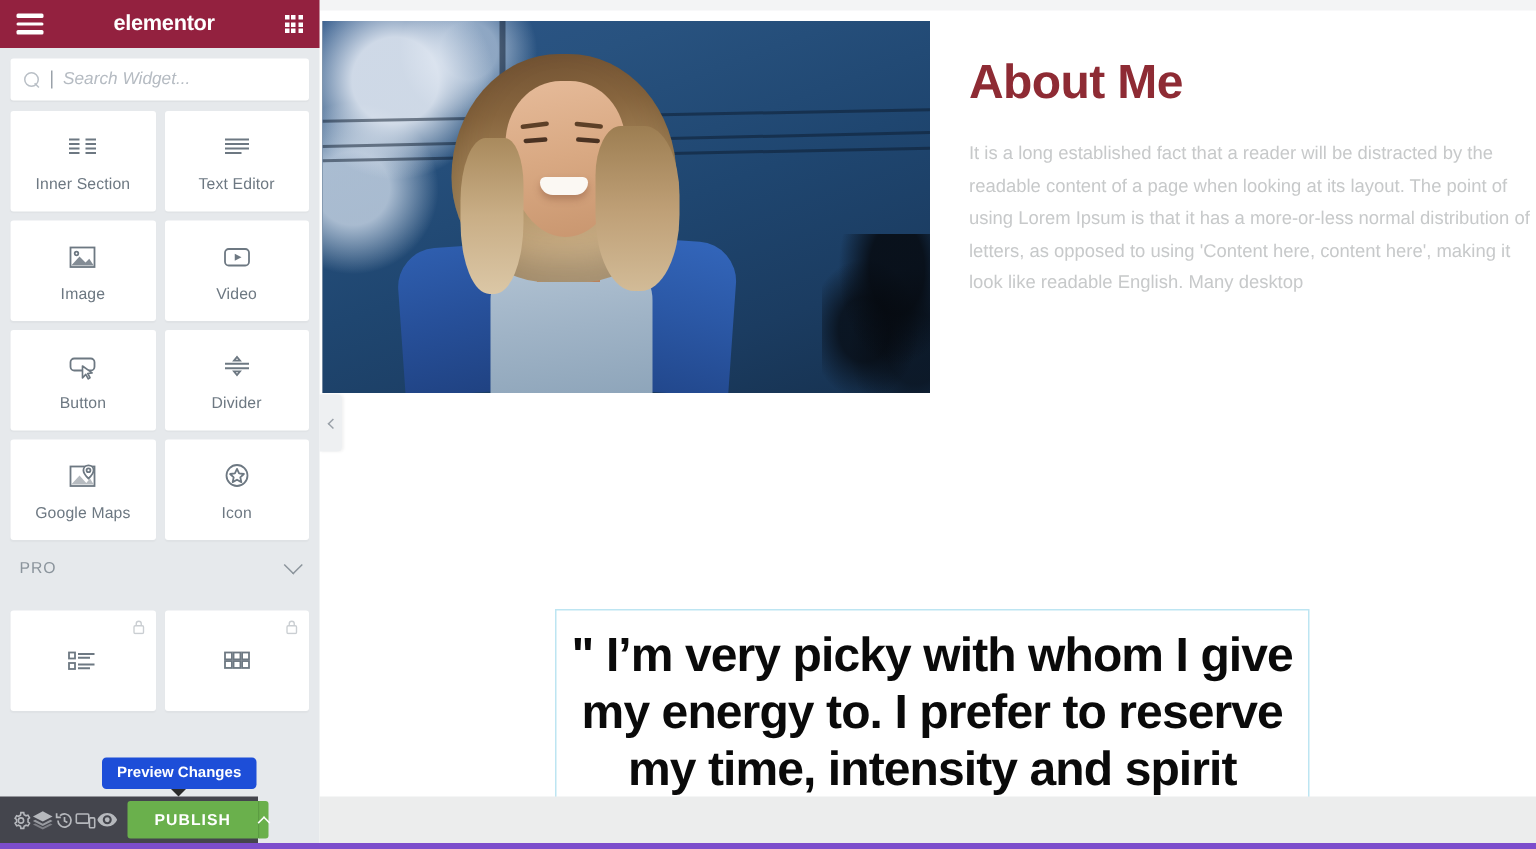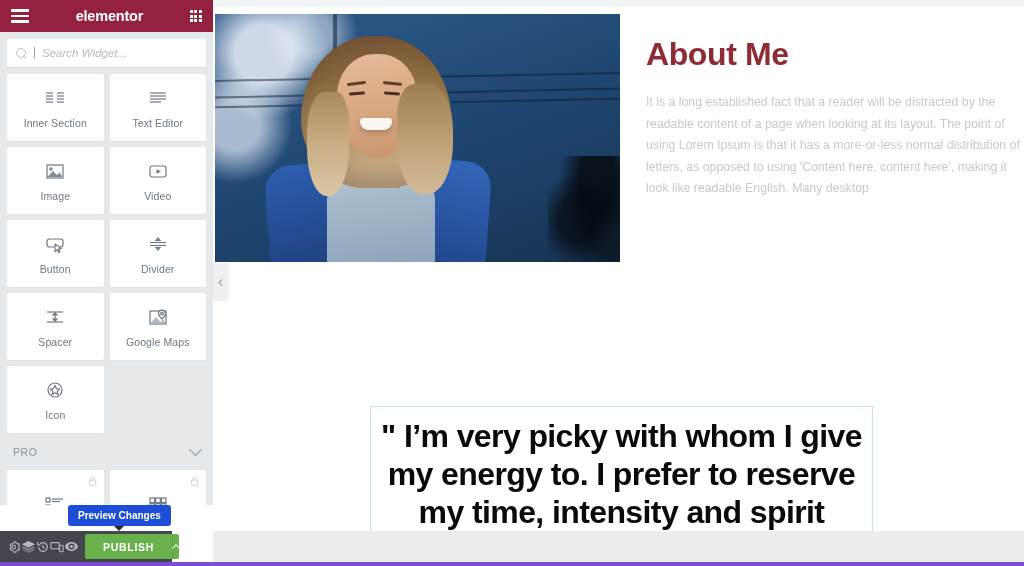--- a/index.html
+++ b/index.html
@@ -8,21 +8,21 @@
     overflow: hidden;
     font-family: "Liberation Sans", sans-serif;
     background: #ffffff;
   }
 
   #app { position: relative; width: 1024px; height: 566px; }
 
   
   #panel {
     position: absolute; left: 0; top: 0;
-    width: 213px; height: 505px;
+    width: 213px; height: 566px;
     background: #e6e9ec;
     display: flex; flex-direction: column;
     z-index: 20;
   }
 
   #panel-header {
     height: 32px; background: #93213f;
     display: flex; align-items: center; justify-content: space-between;
     padding: 0 11px; flex: 0 0 32px;
   }
@@ -65,21 +65,21 @@
     display: flex; flex-direction: column; align-items: center; justify-content: center;
     gap: 7px; cursor: pointer; position: relative;
     box-shadow: 0 1px 1px rgba(0,0,0,0.03);
   }
   .widget-card .wlabel { font-size: 10.5px; color: #6d7882; letter-spacing: 0.1px; }
   .wicon { width: 26px; height: 24px; position: relative; color: #6d7882; display: block; }
   .wicon svg { display: block; width: 100%; height: 100%; }
 
   .pro-head {
     display: flex; align-items: center; justify-content: space-between;
-    padding: 13px 6px 12px 6px;
+    padding: 13px 6px 22px 6px;
   }
   .pro-head .ptitle { font-size: 10.5px; color: #8b949c; letter-spacing: 0.6px; }
   .chev-dn { width: 9px; height: 9px; border-right: 1.4px solid #8b949c; border-bottom: 1.4px solid #8b949c;
     transform: rotate(45deg) translate(-2px,-2px); }
   .lock-badge {
     position: absolute; top: 6px; right: 7px; width: 9px; height: 10px; opacity: 0.45;
   }
   .lock-badge svg { width: 100%; height: 100%; display: block; }
 
   
@@ -354,32 +354,20 @@
             <svg viewBox="0 0 26 24" fill="none" stroke="currentColor" stroke-width="1.2">
               <path d="M11 8.4 L13 6 L15 8.4 Z"></path>
               <line x1="5" y1="10.5" x2="21" y2="10.5"></line>
               <line x1="5" y1="13.5" x2="21" y2="13.5"></line>
               <path d="M11 15.6 L15 15.6 L13 18 Z"></path>
             </svg>
           </span>
           <span class="wlabel">Divider</span>
         </div>
 
-        <div class="widget-card">
-          <span class="wicon">
-            <svg viewBox="0 0 26 24" fill="none" stroke="currentColor" stroke-width="1.2">
-              <line x1="5" y1="7" x2="21" y2="7"></line>
-              <path d="M11 10 L13 7.8 L15 10 Z"></path>
-              <line x1="13" y1="9" x2="13" y2="15"></line>
-              <path d="M11 14 L15 14 L13 16.2 Z"></path>
-              <line x1="5" y1="17" x2="21" y2="17"></line>
-            </svg>
-          </span>
-          <span class="wlabel">Spacer</span>
-        </div>
 
         <div class="widget-card">
           <span class="wicon">
             <svg viewBox="0 0 26 24" fill="none" stroke="currentColor" stroke-width="1.2">
               <rect x="5" y="6" width="16" height="13"></rect>
               <path d="M5.5 18 L11 12 L15.5 17 L18 14 L20.5 18 Z" fill="currentColor" stroke="none" opacity="0.5"></path>
               <path d="M17 5.2 C19 5.2 20.4 6.7 20.4 8.5 C20.4 10.8 17 14 17 14 C17 14 13.6 10.8 13.6 8.5 C13.6 6.7 15 5.2 17 5.2 Z" fill="#ffffff" stroke="currentColor"></path>
               <circle cx="17" cy="8.5" r="1.3"></circle>
             </svg>
           </span>

